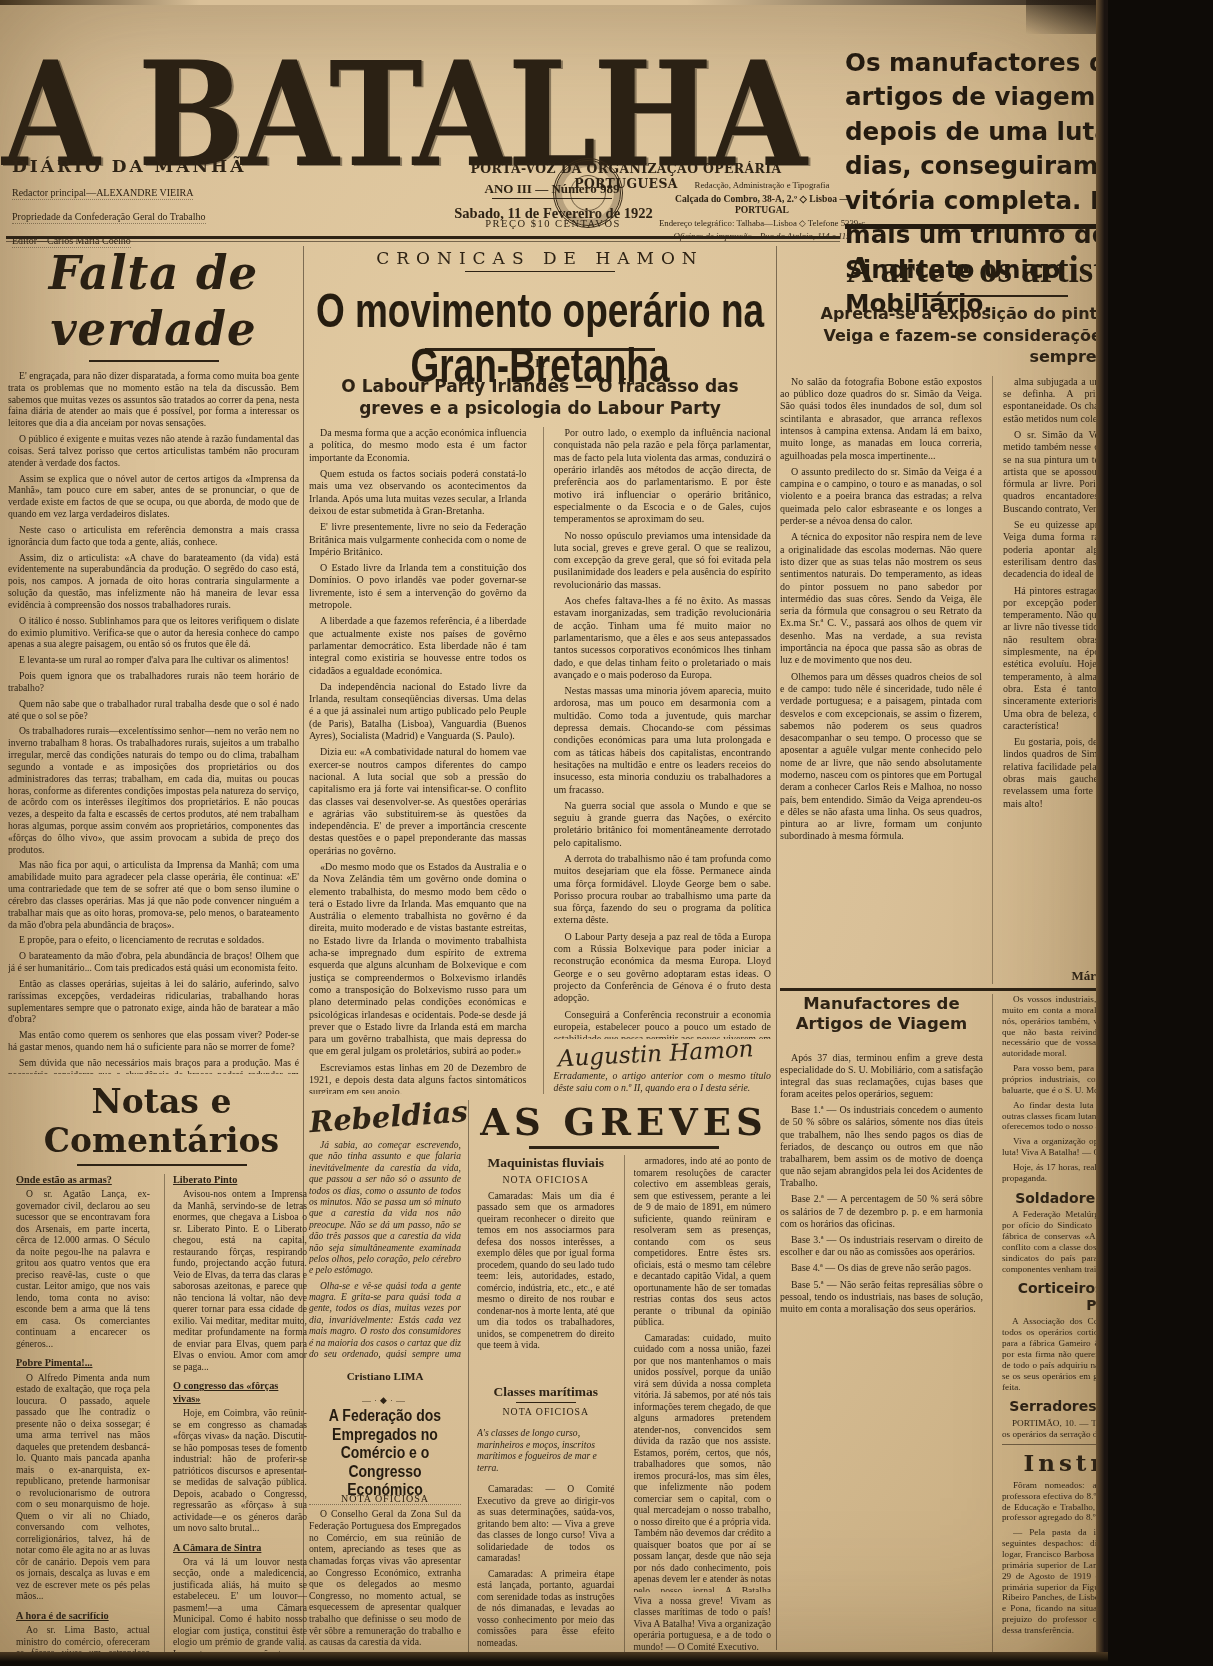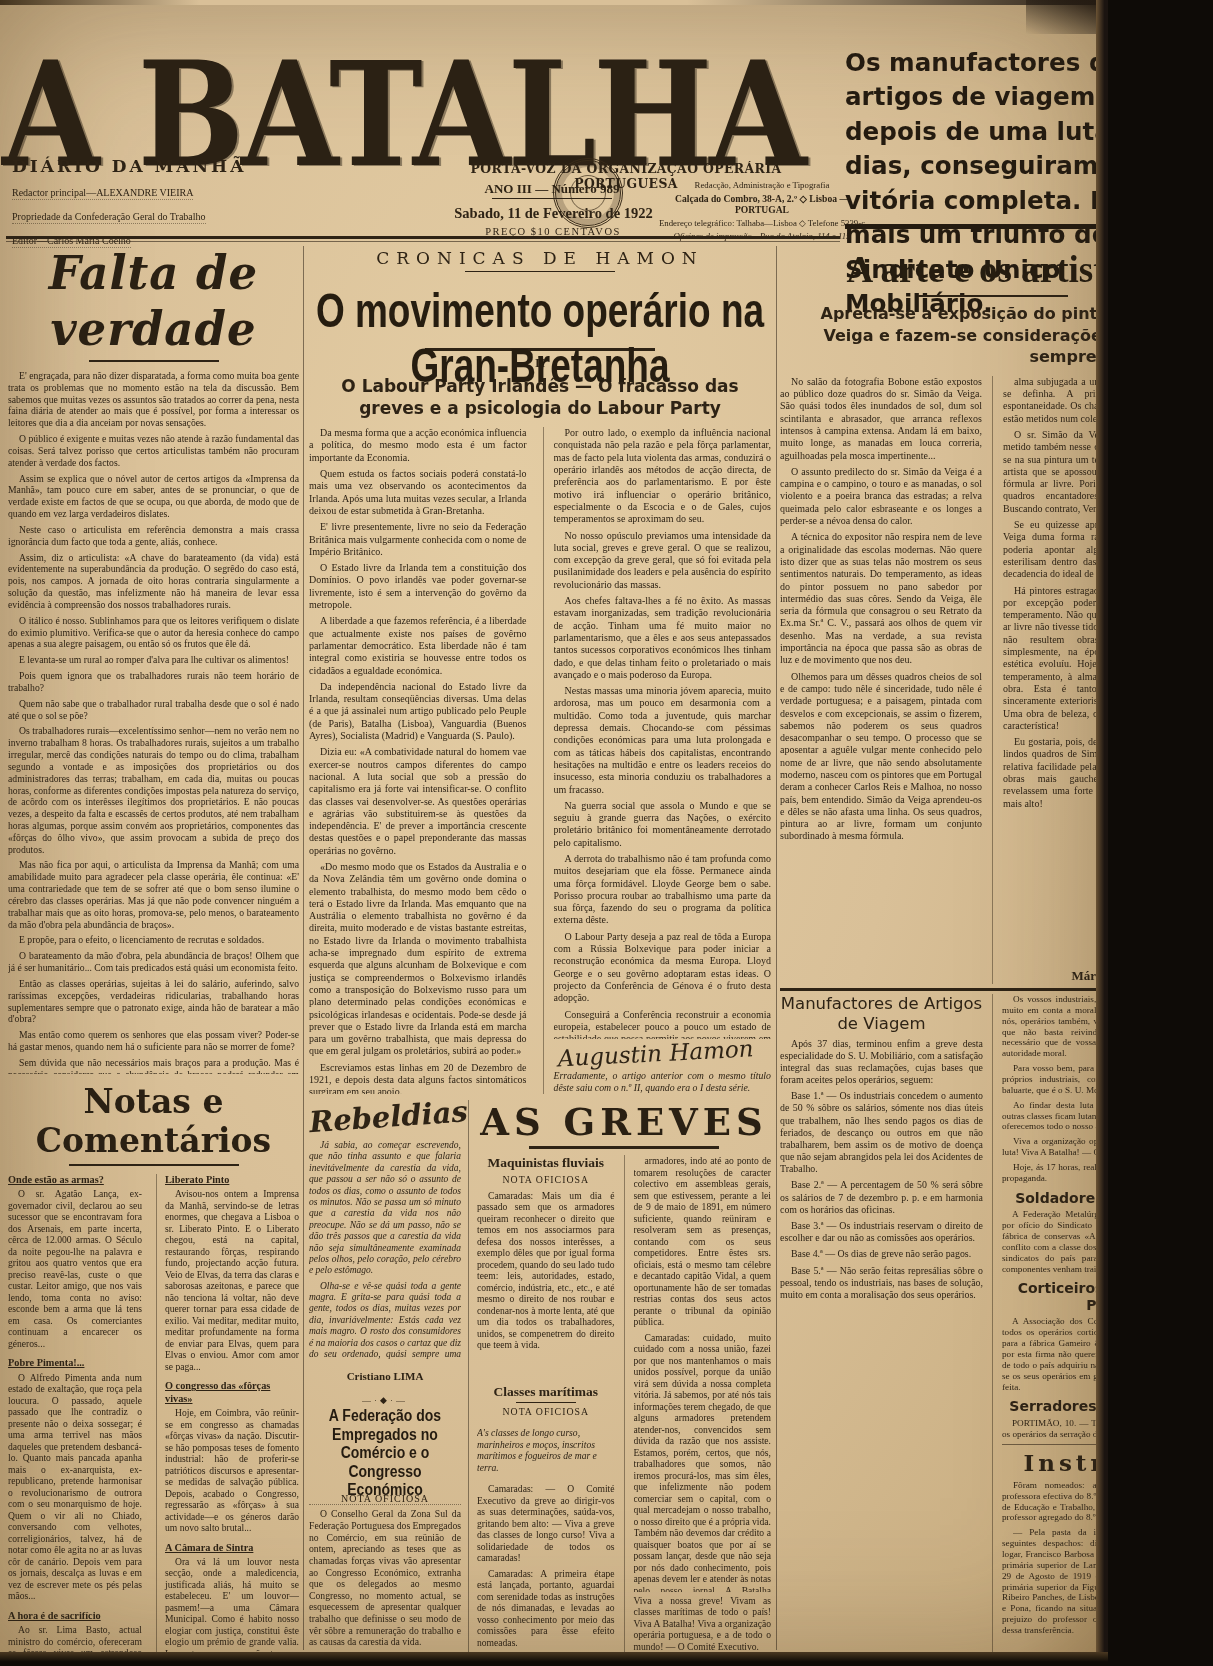--- a/index.html
+++ b/index.html
@@ -21,21 +21,21 @@
   .mast-line{font-size:10px;margin-bottom:6px;border-bottom:1px dotted rgba(46,35,21,.45);display:inline-block;padding-bottom:1px;}
   .mast-line.b{font-weight:normal;}
   .mast-left div{line-height:1.1;}
   .stamp{position:absolute;left:553px;top:158px;width:64px;height:64px;border-radius:50%;
     border:3px double #3a2c1a;box-shadow:inset 0 0 0 6px rgba(58,44,26,.25);display:flex;align-items:center;justify-content:center;}
   .stamp-inner{width:34px;height:34px;border-radius:50%;border:1px solid #3a2c1a;opacity:.7;}
   .motto{position:absolute;left:468px;top:161px;width:316px;text-align:center;font-weight:bold;font-size:12.4px;letter-spacing:.4px;font-family:"DejaVu Serif",serif;}
   .edition{position:absolute;left:452px;top:181px;width:200px;text-align:center;font-weight:bold;font-size:13px;}
   .edition-rule{position:absolute;left:492px;top:198px;width:120px;border-top:1px solid #2e2315;}
   .date{position:absolute;left:446px;top:205px;width:215px;text-align:center;font-weight:bold;font-size:14.5px;}
-  .price{position:absolute;left:458px;top:226px;width:190px;text-align:center;font-size:10.5px;letter-spacing:1.5px;}
+  .price{position:absolute;left:458px;top:218px;width:190px;text-align:center;font-size:10.5px;letter-spacing:1.5px;}
   .mast-addr{position:absolute;left:648px;top:180px;width:228px;text-align:center;font-size:8.8px;line-height:1.15;}
   .mast-addr div{margin-bottom:3px;}
   .mast-addr .a2{font-weight:bold;font-size:9.6px;}
   .mast-addr .a4{font-style:italic;}
   .announce{position:absolute;left:845px;top:46px;width:358px;height:176px;
     font-family:"DejaVu Sans",sans-serif;font-weight:bold;font-size:24.6px;line-height:1.40;color:#241b10;text-align:left;}
   .announce-rule{position:absolute;left:845px;top:224px;width:358px;border-top:5px solid #241b10;}
   .mast-rule{position:absolute;left:6px;top:236px;width:834px;border-top:3px solid #2e2315;}
   .mast-rule2{position:absolute;left:6px;top:241px;width:834px;border-top:1px solid rgba(46,35,21,.6);}
 
@@ -48,21 +48,21 @@
   .sig{font-weight:bold;font-size:13px;text-align:right;padding-right:14px;}
 
   
   .falta{position:absolute;left:8px;top:248px;width:291px;height:826px;overflow:hidden;}
   .falta-title{font-family:"DejaVu Serif",serif;font-weight:bold;font-style:italic;font-size:45px;text-align:center;
     letter-spacing:1px;color:#2a2013;transform:scaleY(1.05);}
   .falta-rule{width:130px;margin:6px auto 8px;border-top:2px solid #2e2315;}
   .falta-body{font-size:9.7px;line-height:1.22;}
 
   
-  .notas{position:absolute;left:8px;top:1082px;width:291px;height:570px;display:flex;flex-direction:column;overflow:hidden;}
+  .notas{position:absolute;left:16px;top:1082px;width:291px;height:570px;display:flex;flex-direction:column;overflow:hidden;}
   .notas-title{font-family:"DejaVu Serif",serif;font-weight:bold;font-size:33px;text-align:center;color:#2a2013;}
   .notas-rule{width:170px;margin:4px auto 8px;border-top:2px solid #2e2315;}
   .notas-cols{display:flex;gap:8px;flex:1;overflow:hidden;}
   .ncol{flex:1;font-size:9.6px;line-height:1.2;}
   .ncol.first{border-right:1px solid rgba(46,35,21,.45);padding-right:14px;}
   .nitem{margin-bottom:8px;}
   .nlabel{font-weight:bold;font-size:10.3px;text-decoration:underline;margin-bottom:2px;}
   .nitem p{margin:0;text-align:justify;text-indent:10px;}
 
   
@@ -112,21 +112,21 @@
   .arte-rule{width:150px;margin:4px auto 6px;border-top:2px solid #2e2315;}
   .arte-sub{font-family:"DejaVu Sans",sans-serif;font-weight:bold;font-size:16px;text-align:right;line-height:1.35;}
   .arte-body{display:flex;gap:10px;flex:1;overflow:hidden;margin-top:8px;}
   .acol{flex:1;font-size:10px;line-height:1.23;overflow:hidden;}
   .acol2{border-left:1px solid rgba(46,35,21,.45);padding-left:10px;display:flex;flex-direction:column;}
   .acol2 .alist{flex:1;overflow:hidden;}
 
   
   .rband{position:absolute;left:780px;top:994px;width:425px;height:658px;display:flex;gap:9px;overflow:hidden;}
   .mcolL{flex:1;display:flex;flex-direction:column;overflow:hidden;}
-  .man-title{font-family:"DejaVu Sans",sans-serif;font-weight:normal;font-size:16.5px;text-align:center;line-height:1.2;margin-bottom:4px;}
+  .man-title{font-family:"DejaVu Sans",sans-serif;font-weight:bold;font-size:16.5px;text-align:center;line-height:1.2;margin-bottom:18px;}
   .man-list{flex:1;overflow:hidden;font-size:9.9px;line-height:1.23;}
   .mcolR{flex:1;border-left:1px solid rgba(46,35,21,.45);padding-left:9px;font-size:9.2px;line-height:1.18;overflow:hidden;}
   .sec-title{font-family:"DejaVu Sans",sans-serif;font-weight:bold;font-size:14px;text-align:center;margin:6px 0 3px;}
   .inst-title{font-family:"DejaVu Serif",serif;font-weight:bold;font-size:23px;letter-spacing:4px;text-align:center;margin:4px 0 4px;}
   .hrule{border-top:1px solid rgba(46,35,21,.6);margin:4px 0;}
 </style>
 </head>
 <body>
 
 <div class="page">

